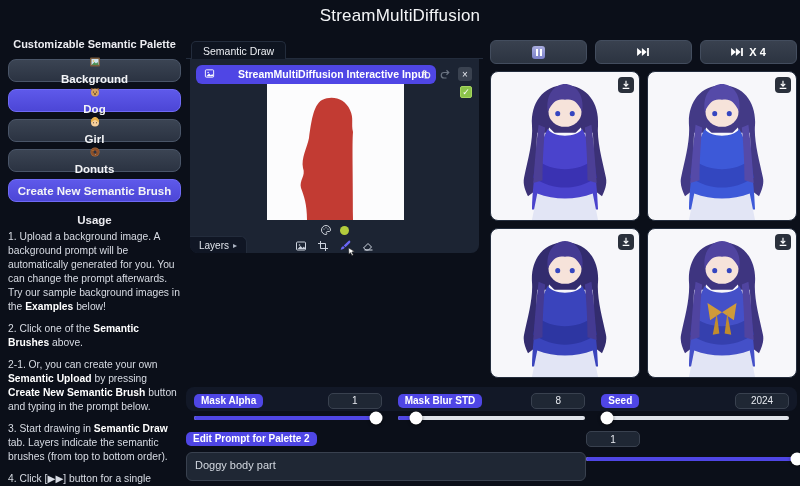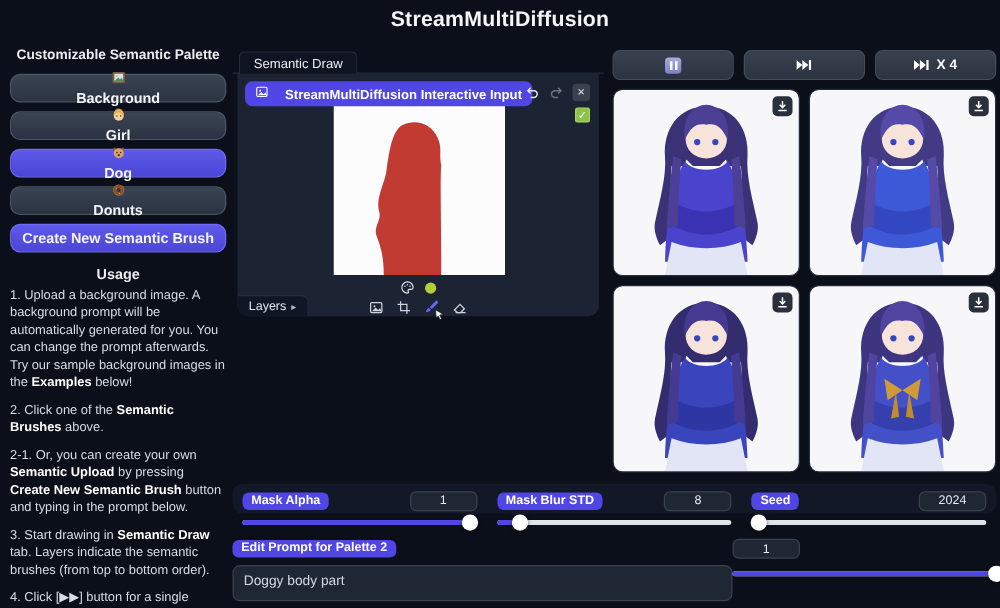--- a/index.html
+++ b/index.html
@@ -6,21 +6,21 @@
   html,body { width:800px; height:486px; }
   body {
     position: relative;
     background:#0b0f19;
     font-family:"Liberation Sans", sans-serif;
     color:#e5e7eb;
     overflow:hidden;
   }
   .page-title{
     position:absolute; top:6px; left:0; right:0;
-    text-align:center; font-size:17px; font-weight:bold; color:#f4f5f7;
+    text-align:center; font-size:17px; font-weight:normal; color:#f4f5f7;
     letter-spacing:.2px;
   }
   
   .sidebar{ position:absolute; left:8px; top:38px; width:173px; }
   .side-heading{ font-size:11px; font-weight:bold; text-align:center; color:#ececf1; margin-bottom:9px; }
   .brush{
     display:flex; align-items:center; justify-content:center; gap:5px;
     width:100%; height:23px; margin-bottom:7px;
     background:linear-gradient(180deg,#3b4453,#2b3342);
     border:1px solid #4a5568; border-radius:8px;
@@ -44,21 +44,21 @@
     display:inline-block; padding:3px 11px 4px; font-size:10.5px; color:#eceef3;
     background:#0e1420; border:1px solid #232c3c; border-bottom:none;
     border-radius:5px 5px 0 0; position:relative; top:1px; cursor:pointer;
   }
   .editor{
     position:relative; margin:0 4px; height:194px;
     background:#1c2433; border-radius:0 0 8px 8px;
   }
   .editor-badge{
     position:absolute; top:6px; left:6px; z-index:3;
-    display:flex; align-items:flex-end; gap:13px;
+    display:flex; align-items:flex-start; gap:23px;
     background:#4f46e5; border-radius:6px; padding:3px 8px;
     font-size:10.5px; font-weight:bold; color:#fff;
   }
   .top-icons{ position:absolute; top:8px; right:7px; display:flex; gap:7px; align-items:center; z-index:3;}
   .icon-btn{ display:inline-flex; cursor:pointer; }
   .close-box{
     width:14px; height:14px; background:#3a4250; border-radius:3px;
     display:flex; align-items:center; justify-content:center;
     font-size:10px; color:#e7eaf0; cursor:pointer;
   }
@@ -193,43 +193,43 @@
       <svg viewBox="0 0 24 24" width="12" height="12">
           <rect x="2" y="3" width="20" height="18" rx="2" fill="#7a5c3e"></rect>
           <rect x="5" y="6" width="14" height="12" fill="#cfe3f0"></rect>
           <circle cx="9" cy="10" r="1.6" fill="#f2c14e"></circle>
           <path d="M5 18 L11 12 L14 15 L17 12 L19 18 Z" fill="#4e8f52"></path>
         </svg>
     </span>
     <span>Background</span>
   </button>
 
-  <button class="brush">
-    <span class="bicon">
-      <svg viewBox="0 0 24 24" width="12" height="12">
-          <circle cx="12" cy="13" r="8" fill="#f6cf9c"></circle>
-          <path d="M4 13 C3 5 9 2 12 2 C15 2 21 5 20 13 C17 11 15 8 12 8 C9 8 7 11 4 13 Z" fill="#e8b04b"></path>
-          <circle cx="9" cy="13.5" r="1.1" fill="#3b2f23"></circle>
-          <circle cx="15" cy="13.5" r="1.1" fill="#3b2f23"></circle>
-        </svg>
-    </span>
-    <span>Girl</span>
-  </button>
-
   <button class="brush active">
     <span class="bicon">
       <svg viewBox="0 0 24 24" width="12" height="12">
           <circle cx="12" cy="13" r="8" fill="#d8a35f"></circle>
           <path d="M4 9 C2 4 6 3 8 5 Z M20 9 C22 4 18 3 16 5 Z" fill="#8a5a2c"></path>
           <circle cx="9" cy="12" r="1.2" fill="#332417"></circle>
           <circle cx="15" cy="12" r="1.2" fill="#332417"></circle>
           <ellipse cx="12" cy="16" rx="2" ry="1.4" fill="#332417"></ellipse>
         </svg>
     </span>
     <span>Dog</span>
+  </button>
+
+  <button class="brush">
+    <span class="bicon">
+      <svg viewBox="0 0 24 24" width="12" height="12">
+          <circle cx="12" cy="13" r="8" fill="#f6cf9c"></circle>
+          <path d="M4 13 C3 5 9 2 12 2 C15 2 21 5 20 13 C17 11 15 8 12 8 C9 8 7 11 4 13 Z" fill="#e8b04b"></path>
+          <circle cx="9" cy="13.5" r="1.1" fill="#3b2f23"></circle>
+          <circle cx="15" cy="13.5" r="1.1" fill="#3b2f23"></circle>
+        </svg>
+    </span>
+    <span>Girl</span>
   </button>
 
   <button class="brush">
     <span class="bicon">
       <svg viewBox="0 0 24 24" width="12" height="12">
           <circle cx="12" cy="12" r="9" fill="#b5723a"></circle>
           <circle cx="12" cy="12" r="8" fill="#8a4f2a"></circle>
           <circle cx="12" cy="12" r="3" fill="#2b3342"></circle>
           <circle cx="8" cy="9" r=".8" fill="#f2c14e"></circle>
           <circle cx="16" cy="10" r=".8" fill="#e86a6a"></circle>

